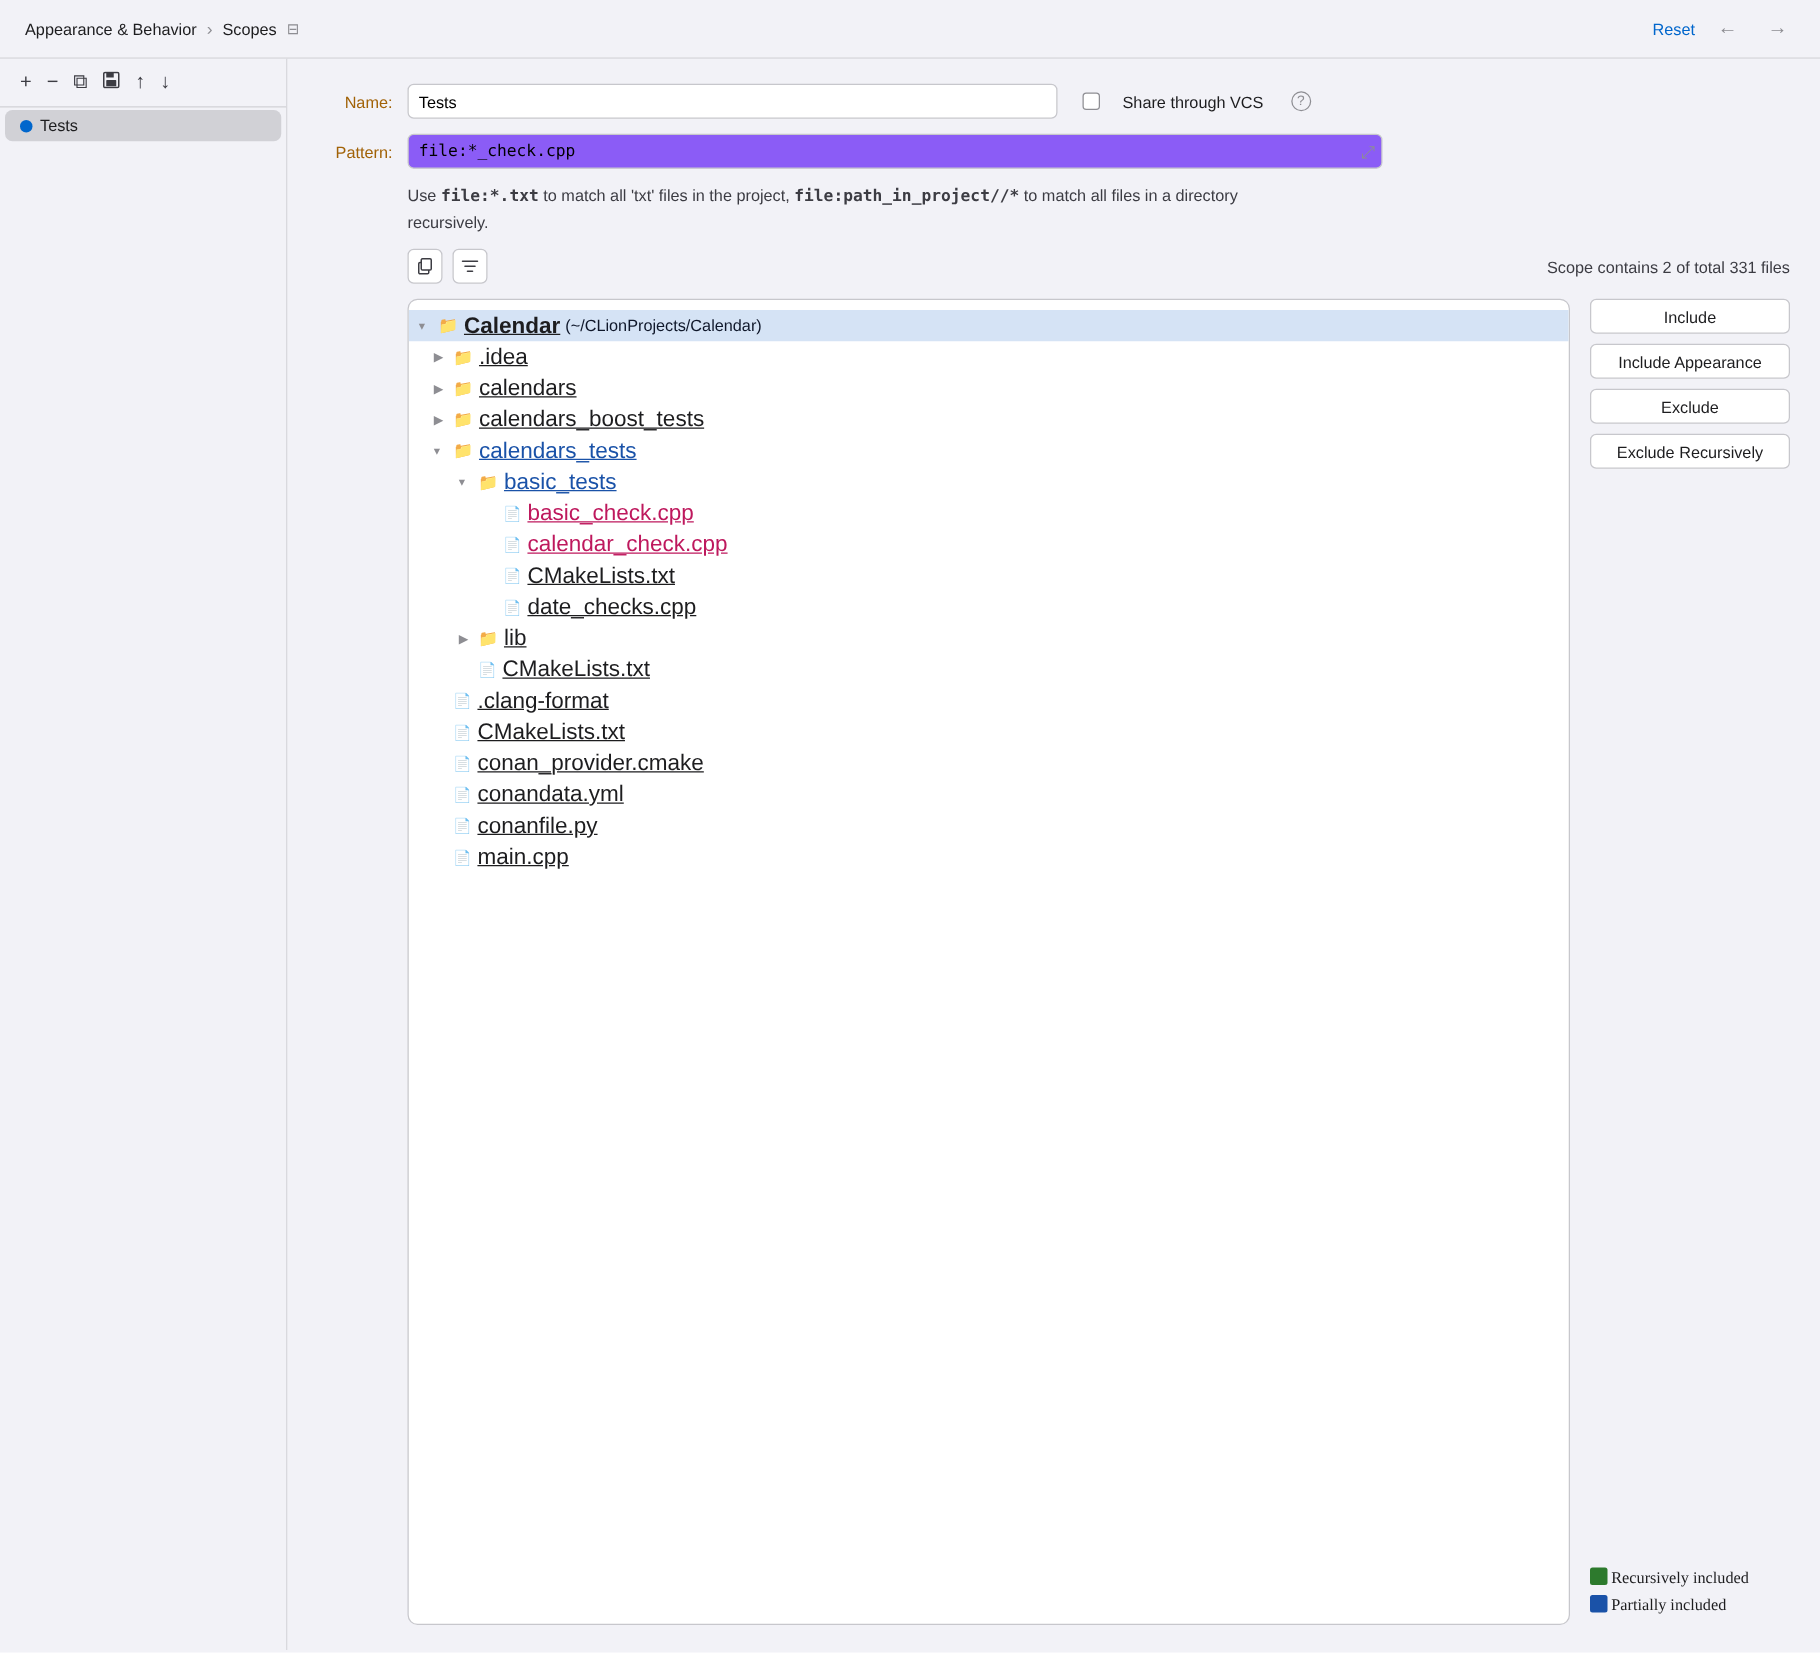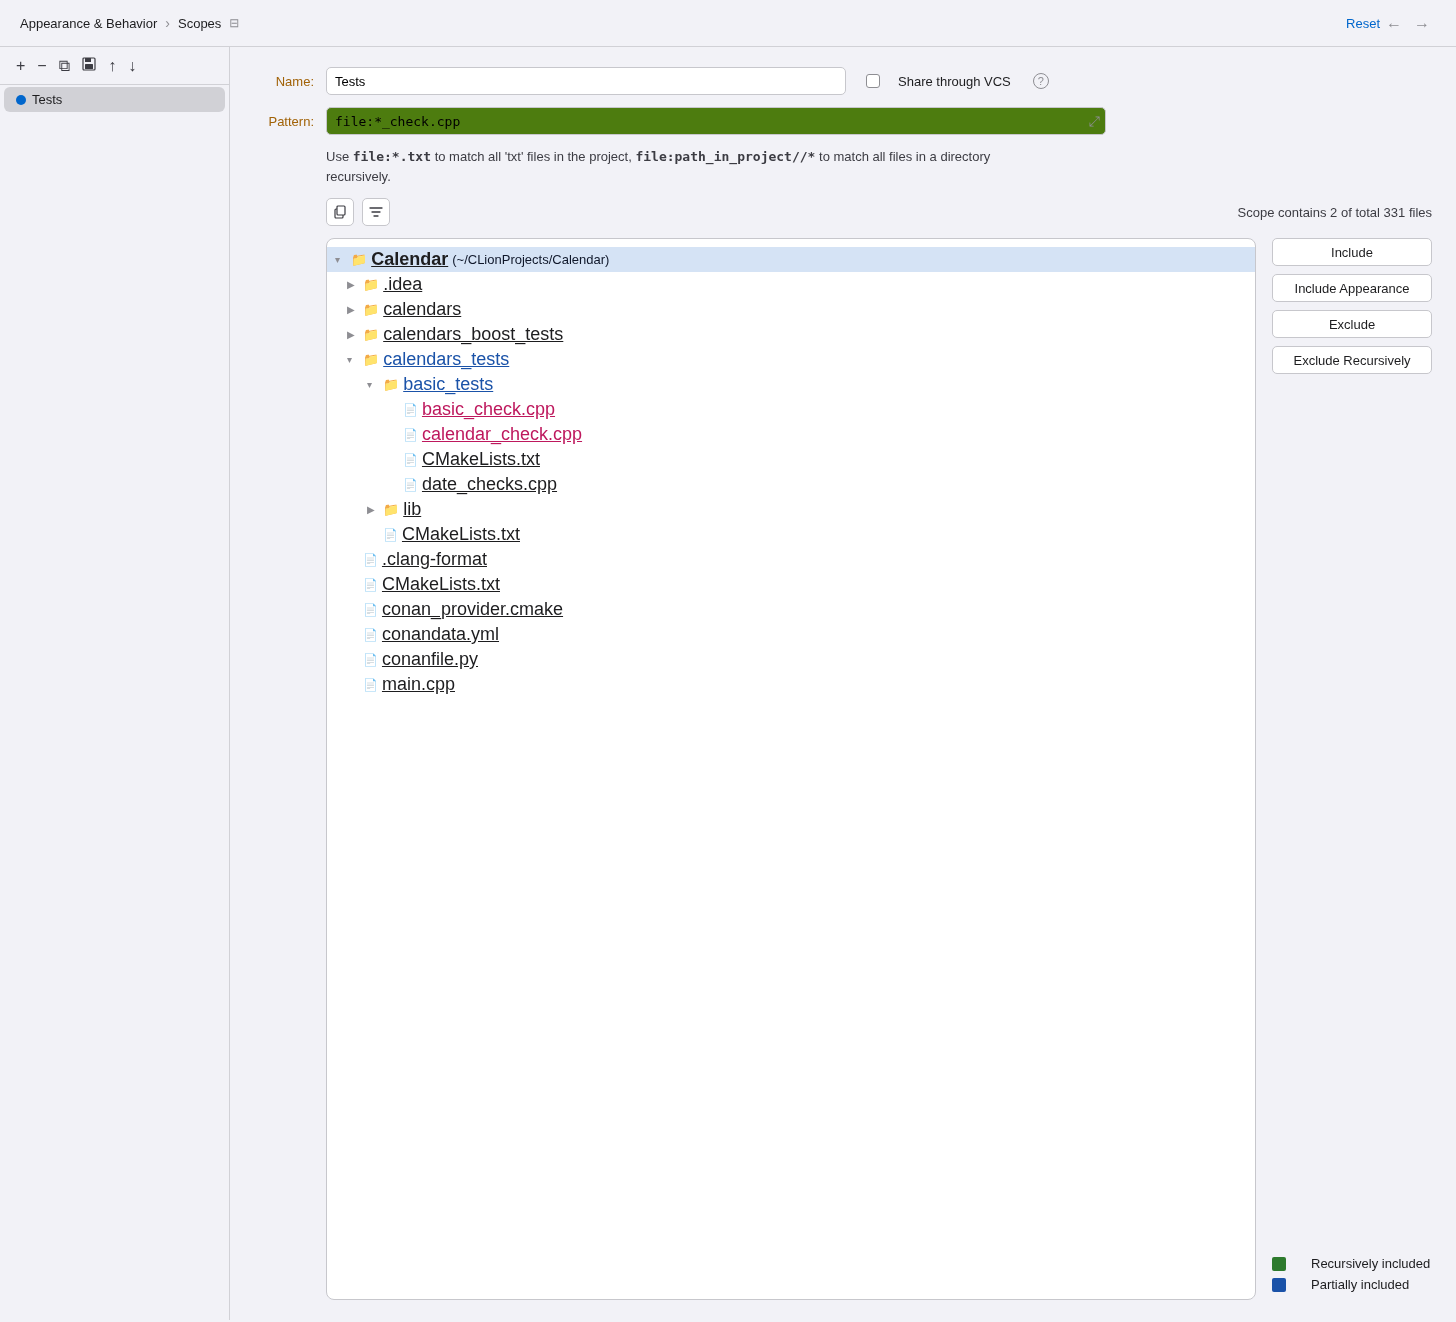--- a/index.html
+++ b/index.html
@@ -28,20 +28,21 @@
       font-size: 13px;
       color: #1d1d1f;
     }
     .breadcrumb-separator {
       color: #8e8e93;
       font-size: 14px;
     }
     .header-right {
       display: flex;
       align-items: center;
+      gap: 12px;
     }
     .reset-btn {
       color: #0066cc;
       font-size: 13px;
       font-weight: 500;
       cursor: pointer;
       background: none;
       border: none;
     }
     .nav-arrow {
@@ -182,21 +183,21 @@
       align-items: center;
     }
     .pattern-input {
       flex: 1;
       height: 28px;
       border: 1px solid #c7c7cc;
       border-radius: 5px;
       padding: 4px 28px 4px 8px;
       font-size: 13px;
       font-family: 'Menlo', 'Monaco', monospace;
-      background: #4d7c0f;
+      background: #8b5cf6;
       outline: none;
     }
     .expand-icon {
       position: absolute;
       right: 6px;
       color: #8e8e93;
       font-size: 14px;
       cursor: pointer;
     }
 
@@ -317,23 +318,23 @@
     
     .legend {
       display: flex;
       flex-direction: column;
       gap: 6px;
       margin-top: auto;
       padding-bottom: 8px;
     }
     .legend-item {
       display: flex;
-      align-items: center;
-      gap: 25px;
-      font-size: 13px;
+      gap: 3px;
+      font-size: 13px;
+      font-family: Liberation Serif, serif;
     }
     .legend-color {
       width: 14px;
       height: 14px;
       border-radius: 2px;
       flex-shrink: 0;
     }
     .legend-color.green { background: #2d7a2d; }
     .legend-color.blue { background: #1a52a8; }
 

